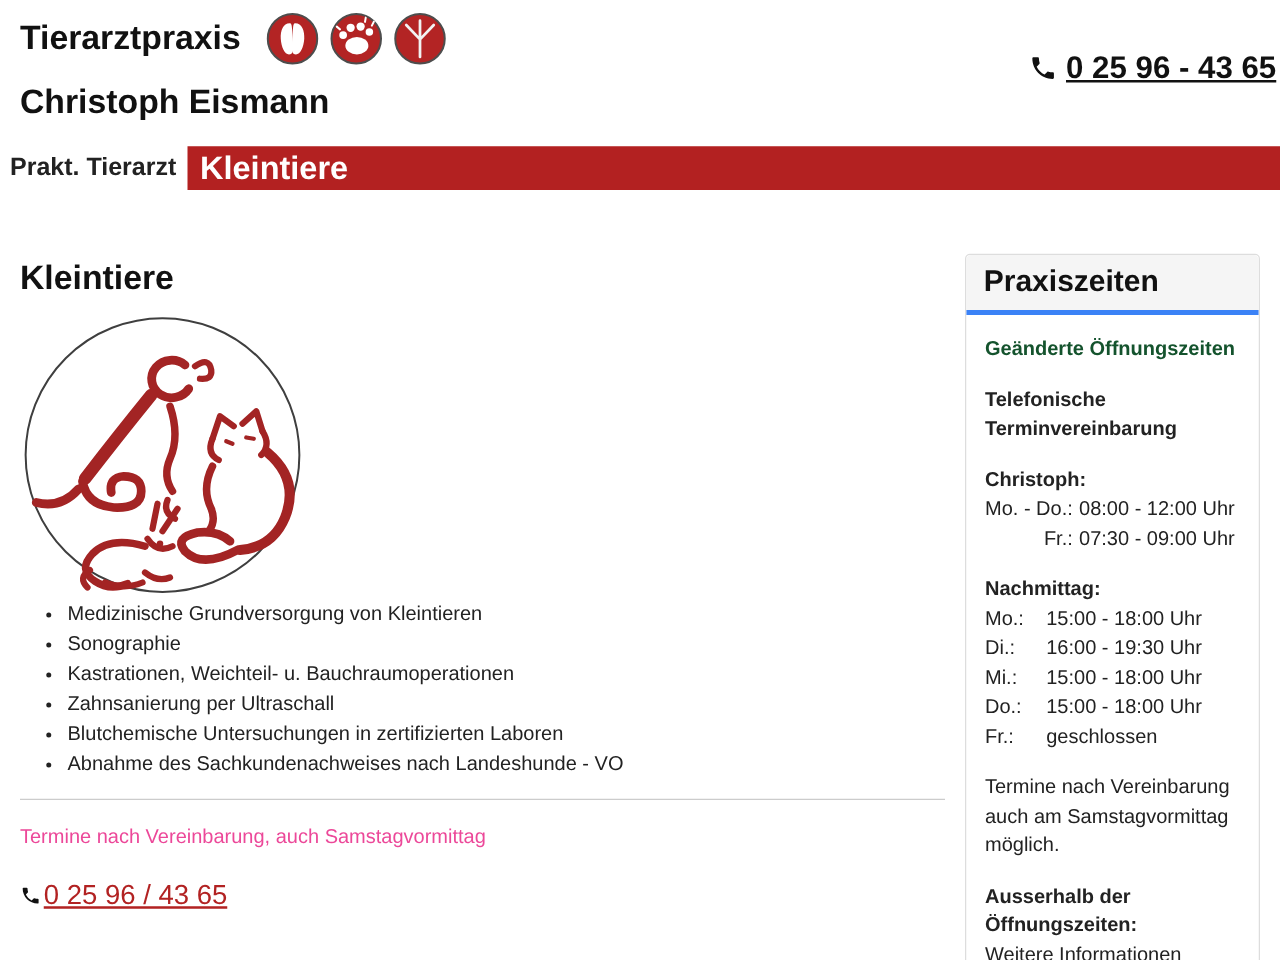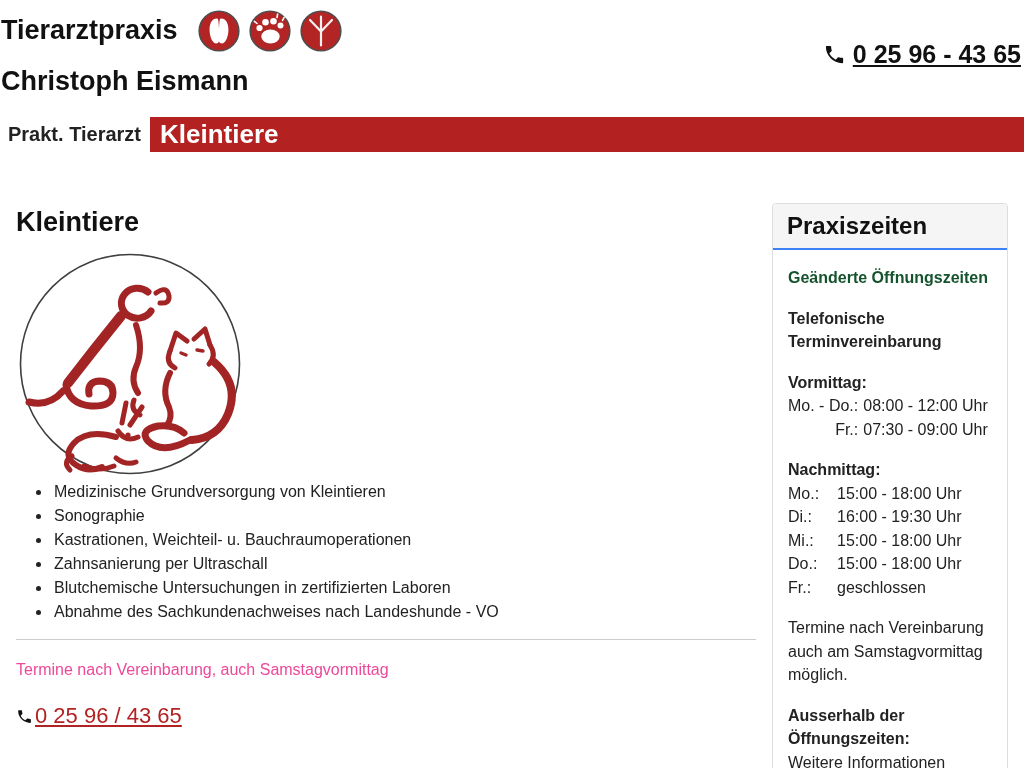--- a/index.html
+++ b/index.html
@@ -1,20 +1,20 @@
 <!DOCTYPE html>
 <html><head>
 <meta charset="utf-8">
 <style>
   * { box-sizing: border-box; margin: 0; padding: 0; }
   html, body { width: 1024px; height: 768px; overflow: hidden; background: #fff;
     font-family: "Liberation Sans", sans-serif; color: #1a1a1a; }
 
   
-  .header { position: relative; padding: 10px 8px 0 1px; }
+  .header { position: relative; padding: 10px 8px 0 16px; }
   .brand-row1 { display: flex; align-items: center; }
   .brand-line { font-size: 27px; font-weight: bold; line-height: 1.15; color: #111; }
   .icon-group { display: flex; gap: 9px; margin-left: 20px; }
   .badge-icon { width: 42px; height: 42px; display: block; }
   .brand-row2 { margin-top: 14px; }
   .header-phone { position: absolute; top: 40px; right: 3px; display: flex; align-items: center;
     gap: 7px; text-decoration: none; }
   .header-phone .num { font-size: 25px; font-weight: bold; color: #111; text-decoration: underline; }
 
   
@@ -37,21 +37,21 @@
 
   .content hr { border: none; border-top: 1px solid #ccc; margin: 15px 0 0; }
   .content-note { font-size: 16px; color: #ec4899; margin-top: 21px; }
   .content-phone { margin-top: 24px; display: inline-flex; align-items: center; gap: 2px;
     text-decoration: none; }
   .content-phone .num { font-size: 22px; color: #b22222; text-decoration: underline; }
 
   
   .sidebar { width: 236px; flex: none; }
   .panel { border: 1px solid #ddd; border-radius: 4px; background: #fff; }
-  .panel-heading { background: #f5f5f5; border-bottom: 2px solid #3b82f6;
+  .panel-heading { background: #f5f5f5; border-bottom: 4px solid #3b82f6;
     border-radius: 4px 4px 0 0; padding: 8px 14px; }
   .panel-title { font-size: 24px; font-weight: bold; color: #111; }
   .panel-body { padding: 16px 15px; font-size: 16px; line-height: 23.5px; color: #222; }
   .panel-body > div { margin-bottom: 17px; }
   .alert-red { color: #14532d; font-weight: bold; }
   .bold { font-weight: bold; }
   .sched-rows-right { display: grid; grid-template-columns: auto auto; justify-content: start; }
   .sched-rows-right .day { text-align: right; white-space: pre; }
   .sched-rows-right .time { white-space: pre; padding-left: 5px; }
   .sched-rows-left { display: grid; grid-template-columns: 49px auto; justify-content: start; }
@@ -166,21 +166,21 @@
       <div class="panel-heading">
         <div class="panel-title">Praxiszeiten</div>
       </div>
       <div class="panel-body">
 
         <div class="alert-red">Geänderte Öffnungszeiten</div>
 
         <div class="bold">Telefonische Terminvereinbarung</div>
 
         <div>
-          <div class="bold">Vormittag:</div>
+          <div class="bold">Christoph:</div>
           <div class="sched-rows-right">
             <span class="day">Mo. - Do.:</span>
             <span class="time">08:00 - 12:00 Uhr</span>
             <span class="day">Fr.:</span>
             <span class="time">07:30 - 09:00 Uhr</span>
           </div>
         </div>
 
         <div>
           <div class="bold">Nachmittag:</div>

